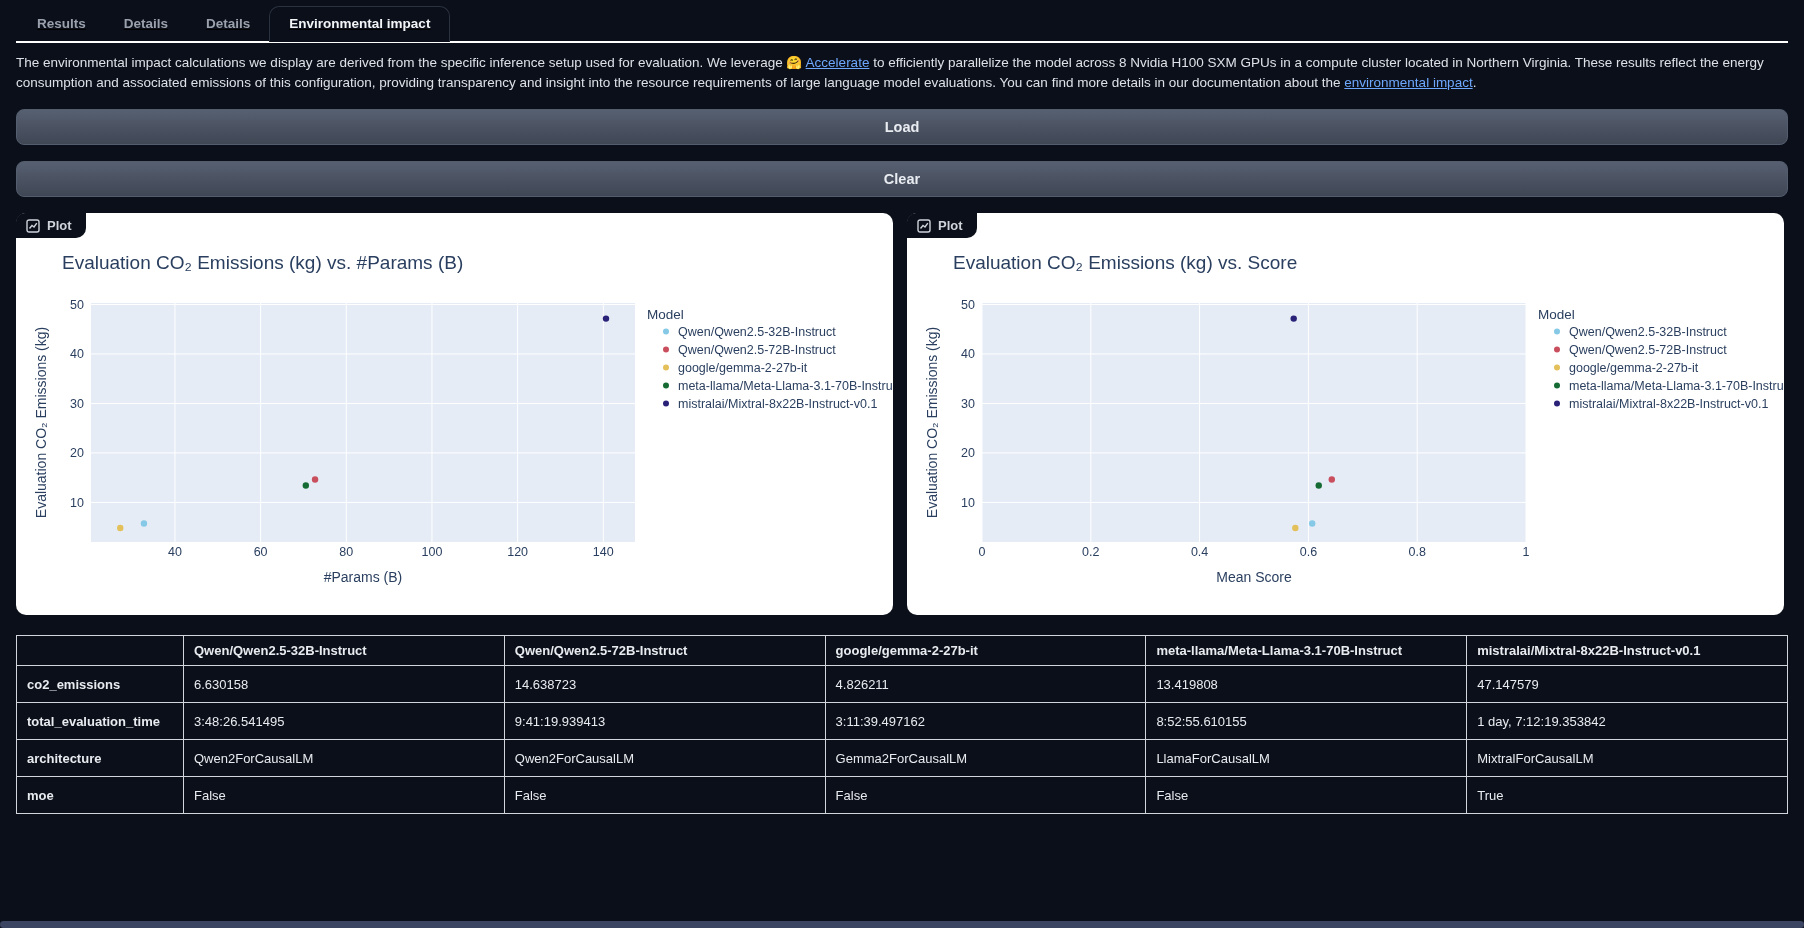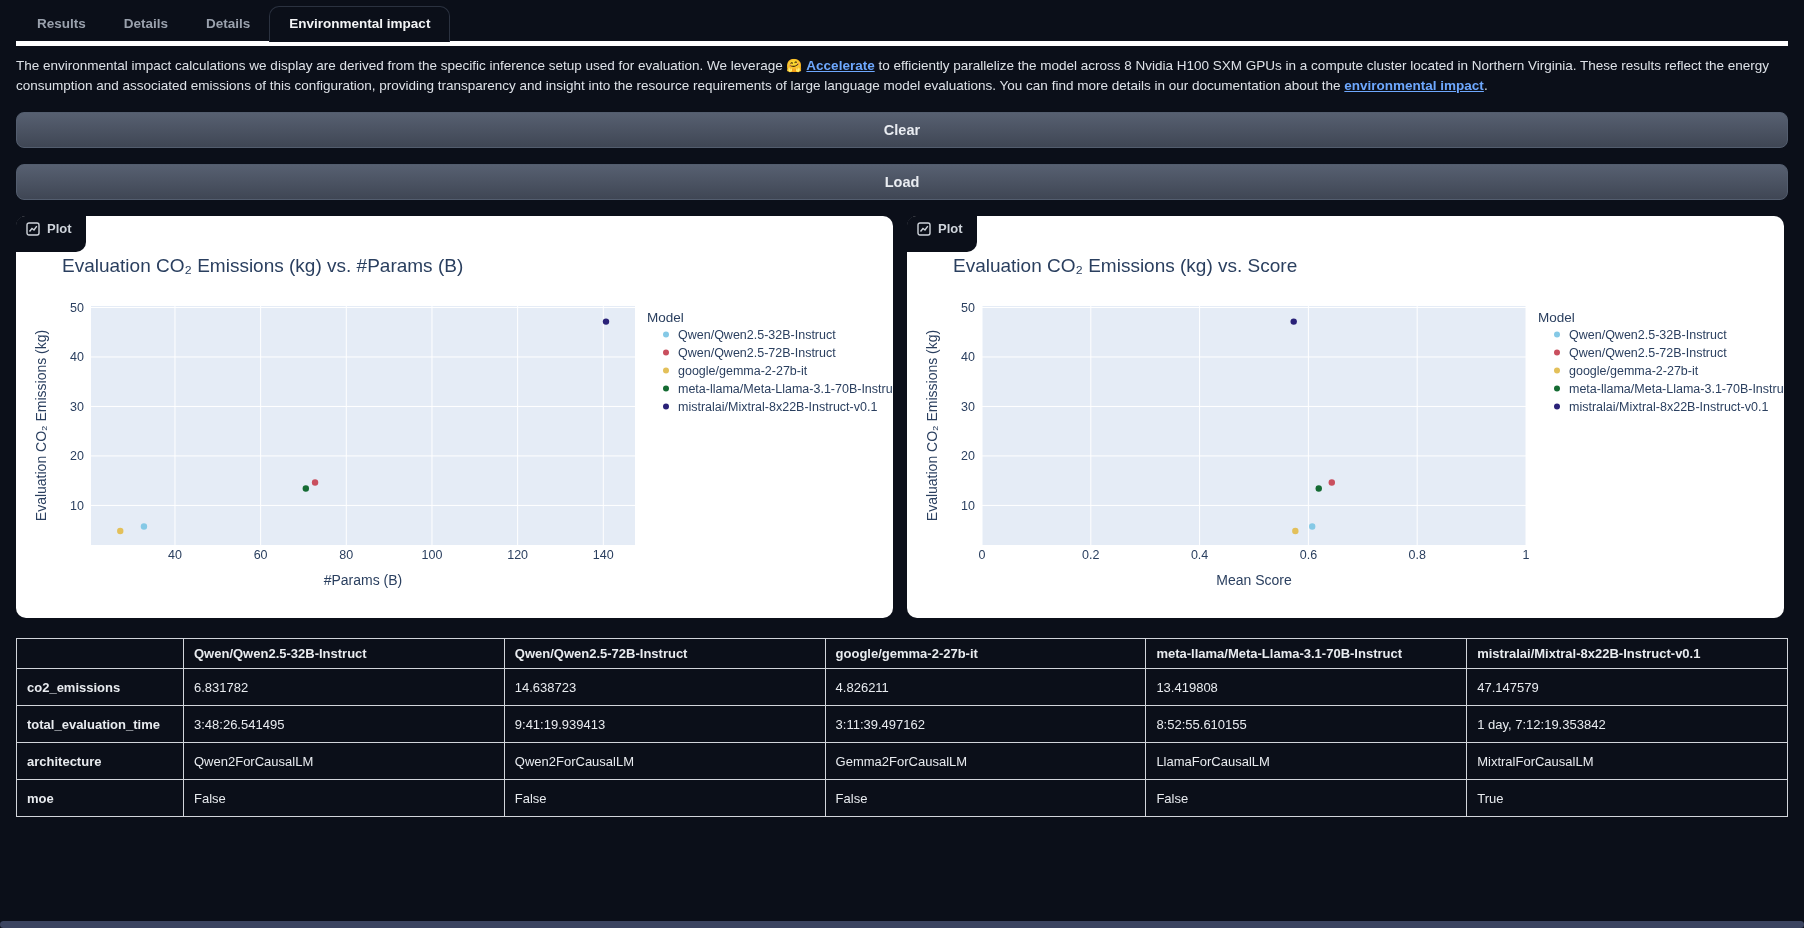--- a/index.html
+++ b/index.html
@@ -4,52 +4,52 @@
 <style>
   * { box-sizing: border-box; }
   html,body { margin:0; padding:0; }
   body {
     width:1804px; height:928px; overflow:hidden; position:relative;
     background:#0b0f19; font-family:"Liberation Sans", sans-serif;
   }
   .page { padding:6px 16px 0 16px; }
 
   
-  .tabbar { display:flex; align-items:center; border-bottom:5px solid #ffffff; padding-left:2px; }
+  .tabbar { display:flex; align-items:center; border-bottom:2px solid #ffffff; padding-left:2px;text-decoration:underline; }
   .tab {
     background:none; border:none; color:#9aa1ad; font-family:inherit;
     font-size:13.5px; font-weight:600; padding:9px 19px 10px; cursor:pointer;
   }
   .tab.active {
     color:#f3f4f6; background:#0b0f19;
     border:1px solid #2b3240; border-bottom:1px solid #0b0f19;
     border-radius:10px 10px 0 0; margin-bottom:-1px;
   }
 
   
   .desc { color:#dde1e7; font-size:13.5px; line-height:20px; margin:10px 0 0 0; }
-  .desc a { color:#6ea8fe; text-decoration:underline; cursor:pointer;font-weight:bold; }
+  .desc a { color:#6ea8fe; text-decoration:underline; cursor:pointer; }
   .emoji { font-size:13px; }
 
   
   .big-btn {
     display:block; width:100%; height:36px; margin-top:16px;
     border:1px solid #535d6e; border-radius:8px;
     background:linear-gradient(180deg,#576071 0%,#3f4654 100%);
     color:#e9ecf1; font-family:inherit; font-size:14.5px; font-weight:700;
     cursor:pointer;
   }
 
   
   .plots-row { display:flex; gap:14px; margin-top:16px; }
   .plot-card { position:relative; width:877px; height:402px; background:#ffffff; border-radius:10px; }
   .plot-chip {
     position:absolute; top:0; left:0; z-index:2;
     background:#0b0f19; border-radius:9px 0 10px 0;
-    padding:5px 14px 16px 10px; display:flex; align-items:center; gap:7px;
+    padding:5px 14px 5px 10px; display:flex; align-items:center; gap:7px;
     color:#cfd4db; font-size:13px; font-weight:700;
   }
   .chip-icon { width:14px; height:14px; }
   .chart { display:block; width:877px; height:402px; }
 
   
   .data-table { margin-top:20px; border-collapse:collapse; width:1772px; table-layout:fixed; }
   .data-table th, .data-table td {
     border:1px solid #d2d5db; color:#e8ebef; font-size:13px; text-align:left;
     padding:0 6px 0 10px; height:37px; font-weight:400;
@@ -72,22 +72,22 @@
 
   <div class="tabbar">
     <button class="tab">Results</button>
     <button class="tab">Details</button>
     <button class="tab">Details</button>
     <button class="tab active">Environmental impact</button>
   </div>
 
   <p class="desc"><span>The environmental impact calculations we display are derived from the specific inference setup used for evaluation. We leverage </span><span class="emoji">🤗</span> <a>Accelerate</a><span> to efficiently parallelize the model across 8 Nvidia H100 SXM GPUs in a compute cluster located in Northern Virginia. These results reflect the energy consumption and associated emissions of this configuration, providing transparency and insight into the resource requirements of large language model evaluations. You can find more details in our documentation about the </span><a>environmental impact</a><span>.</span></p>
 
+  <button class="big-btn">Load</button>
   <button class="big-btn">Clear</button>
-  <button class="big-btn">Load</button>
 
   <div class="plots-row">
     <div class="plot-card">
       <div class="plot-chip">
         <svg class="chip-icon" viewBox="0 0 14 14">
           <rect x="1" y="1" width="12" height="12" rx="2" fill="none" stroke="#cfd4db" stroke-width="1.4"></rect>
           <polyline points="3.5,9.5 6,6.5 8,8 10.8,4.2" fill="none" stroke="#cfd4db" stroke-width="1.4"></polyline>
         </svg>
         <span>Plot</span>
       </div>
@@ -259,21 +259,21 @@
           <th>Qwen/Qwen2.5-32B-Instruct</th>
           <th>Qwen/Qwen2.5-72B-Instruct</th>
           <th>google/gemma-2-27b-it</th>
           <th>meta-llama/Meta-Llama-3.1-70B-Instruct</th>
           <th>mistralai/Mixtral-8x22B-Instruct-v0.1</th>
         </tr>
       </thead>
     <tbody id="table-body">
         <tr>
           <th>co2_emissions</th>
-          <td>6.831782</td>
+          <td>6.630158</td>
           <td>14.638723</td>
           <td>4.826211</td>
           <td>13.419808</td>
           <td>47.147579</td>
         </tr>
         <tr>
           <th>total_evaluation_time</th>
           <td>3:48:26.541495</td>
           <td>9:41:19.939413</td>
           <td>3:11:39.497162</td>

